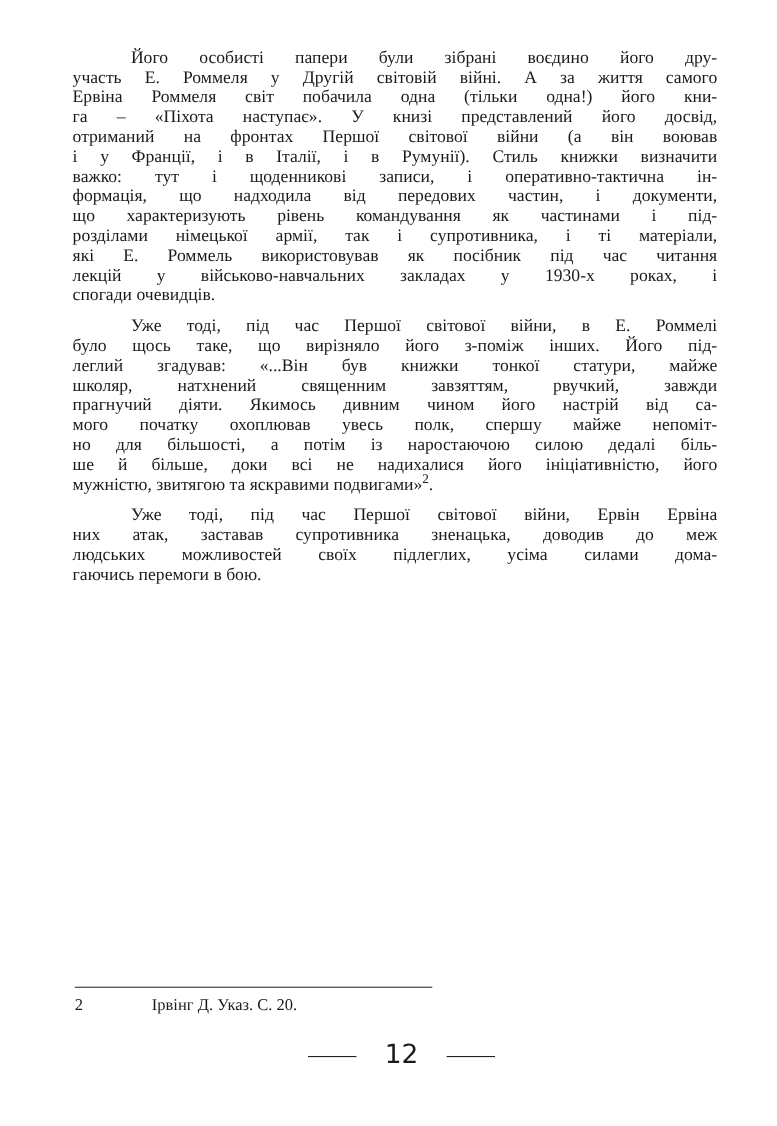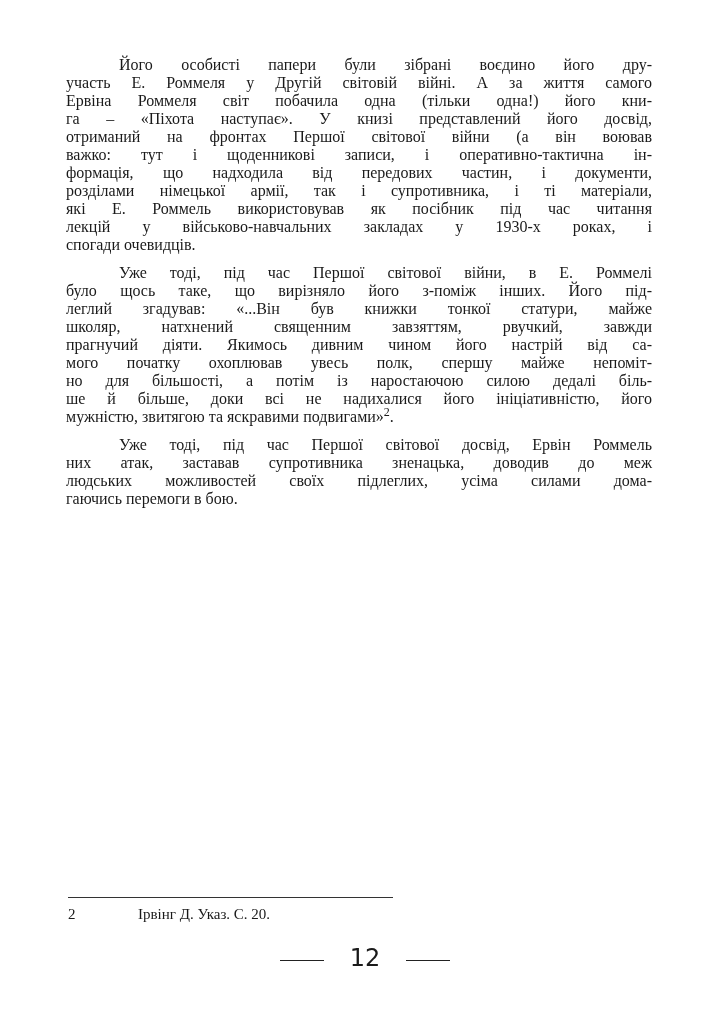--- a/index.html
+++ b/index.html
@@ -11,21 +11,21 @@
       width: 706px;
       height: 1024px;
       position: relative;
       overflow: hidden;
       font-family: "Liberation Serif", serif;
       color: #1a1a1a;
     }
     .page {
       position: absolute;
       left: 66px;
-      top: 56px;
+      top: 44px;
       width: 586px;
     }
     .line {
       display: block;
       text-align: justify;
       text-align-last: justify;
       text-indent: 0;
       white-space: nowrap;
     }
     .line.first { padding-left: 53px; }
@@ -77,42 +77,44 @@
 <body>
 
 <div class="page">
 
   <div class="para-block">
     <span class="line first">Його особисті папери були зібрані воєдино його дру-</span>
     <span class="line">участь Е. Роммеля у Другій світовій війні. А за життя самого</span>
     <span class="line">Ервіна Роммеля світ побачила одна (тільки одна!) його кни-</span>
     <span class="line">га – «Піхота наступає». У книзі представлений його досвід,</span>
     <span class="line">отриманий на фронтах Першої світової війни (а він воював</span>
+    <span class="line">і у Франції, і в Італії, і в Румунії). Стиль книжки визначити</span>
     <span class="line">важко: тут і щоденникові записи, і оперативно-тактична ін-</span>
     <span class="line">формація, що надходила від передових частин, і документи,</span>
+    <span class="line">що характеризують рівень командування як частинами і під-</span>
     <span class="line">розділами німецької армії, так і супротивника, і ті матеріали,</span>
     <span class="line">які Е. Роммель використовував як посібник під час читання</span>
     <span class="line">лекцій у військово-навчальних закладах у 1930-х роках, і</span>
     <span class="line last">спогади очевидців.</span>
   </div>
 
   <div class="para-block">
     <span class="line first">Уже тоді, під час Першої світової війни, в Е. Роммелі</span>
     <span class="line">було щось таке, що вирізняло його з-поміж інших. Його під-</span>
     <span class="line">леглий згадував: «...Він був книжки тонкої статури, майже</span>
     <span class="line">школяр, натхнений священним завзяттям, рвучкий, завжди</span>
     <span class="line">прагнучий діяти. Якимось дивним чином його настрій від са-</span>
     <span class="line">мого початку охоплював увесь полк, спершу майже непоміт-</span>
     <span class="line">но для більшості, а потім із наростаючою силою дедалі біль-</span>
     <span class="line">ше й більше, доки всі не надихалися його ініціативністю, його</span>
     <span class="line last"><span>мужністю, звитягою та яскравими подвигами»</span><sup>2</sup><span>.</span></span>
   </div>
 
   <div class="para-block">
-    <span class="line first">Уже тоді, під час Першої світової досвід, Ервін Роммель</span>
+    <span class="line first">Уже тоді, під час Першої світової війни, Ервін Ервіна</span>
     <span class="line">них атак, заставав супротивника зненацька, доводив до меж</span>
     <span class="line">людських можливостей своїх підлеглих, усіма силами дома-</span>
     <span class="line last">гаючись перемоги в бою.</span>
   </div>
 
 </div>
 
 <div class="fn-rule"></div>
 
 <div class="footnote">

